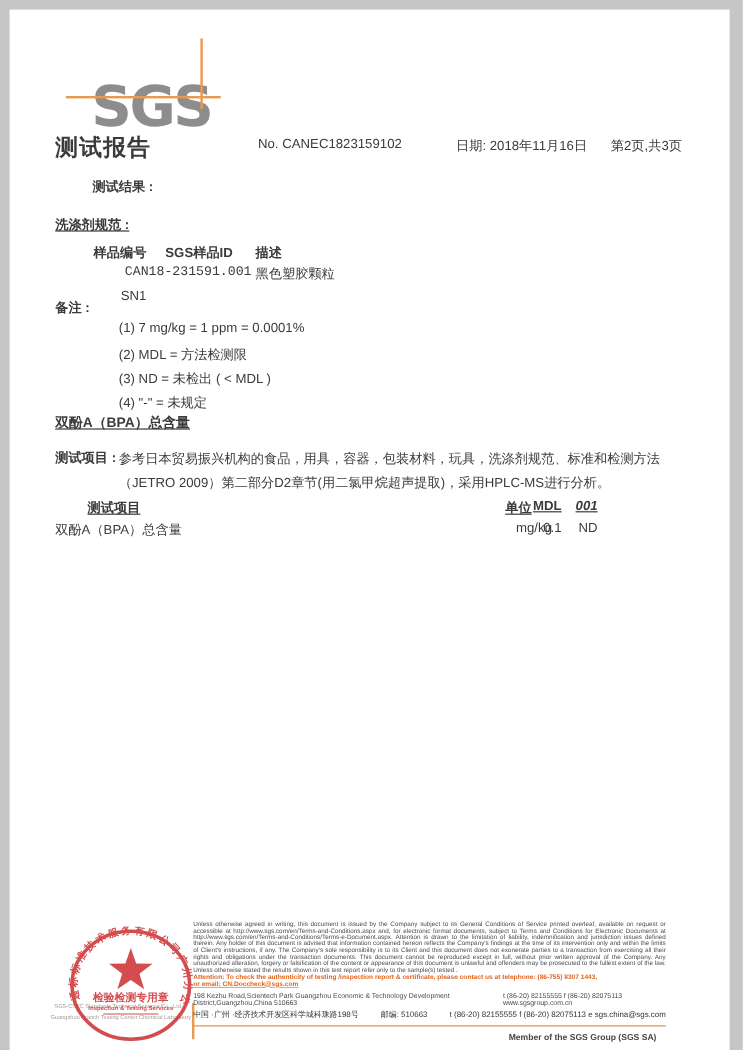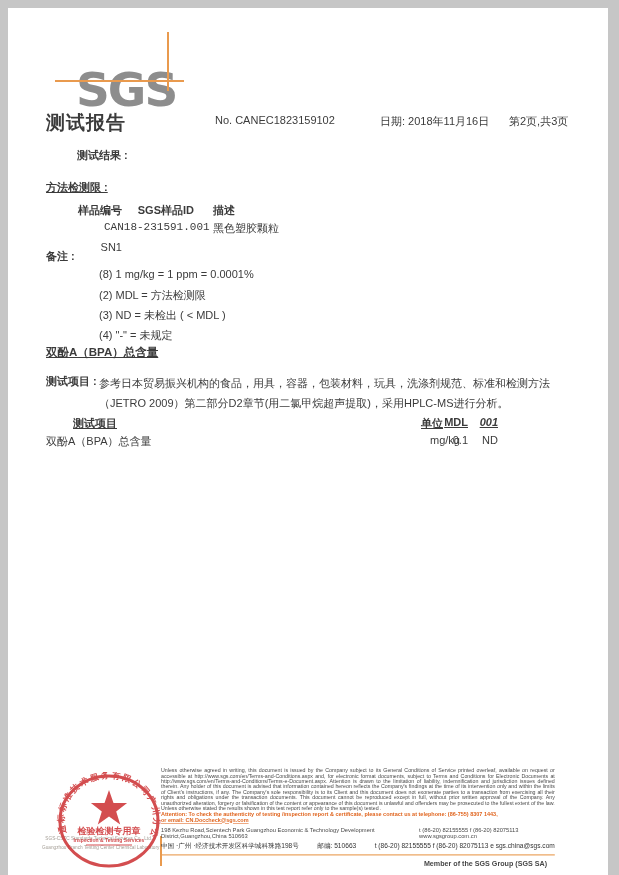--- a/index.html
+++ b/index.html
@@ -63,32 +63,32 @@
 <div class="abs orange" style="left:55px;top:80px;width:129px;height:2px;"></div>
 <div class="abs orange" style="left:167px;top:32px;width:2px;height:59px;"></div>
 
 <div class="abs title" style="left:46px;top:110px;">测试报告</div>
 <div class="abs h-meta" style="left:215px;top:114px;">No. CANEC1823159102</div>
 <div class="abs h-meta" style="left:380px;top:114px;">日期: 2018年11月16日</div>
 <div class="abs h-meta" style="left:509px;top:114px;">第2页,共3页</div>
 
 <div class="abs label" style="left:30px;top:148px;margin-left:47px;">测试结果 :</div>
 
-<div class="abs label u" style="left:46px;top:180px;">方法检测限 :</div>
+<div class="abs label u" style="left:46px;top:180px;">洗涤剂规范 :</div>
 
 <div class="abs body-txt b center" style="left:46px;top:203px;width:76px;">样品编号</div>
 <div class="abs body-txt b center" style="left:114px;top:203px;width:80px;">SGS样品ID</div>
 <div class="abs body-txt b" style="left:213px;top:203px;">描述</div>
 
 <div class="abs body-txt center" style="left:46px;top:221px;width:76px;margin-top:20px;">SN1</div>
 <div class="abs body-txt center" style="left:104px;top:221px;width:100px;font-family:Liberation Mono, monospace;">CAN18-231591.001</div>
 <div class="abs body-txt" style="left:213px;top:221px;">黑色塑胶颗粒</div>
 
 <div class="abs label" style="left:46px;top:249px;">备注 :</div>
-<div class="abs body-txt" style="left:99px;top:268px;">(8) 1 mg/kg = 1 ppm = 0.0001%</div>
+<div class="abs body-txt" style="left:99px;top:268px;">(1) 7 mg/kg = 1 ppm = 0.0001%</div>
 <div class="abs body-txt" style="left:99px;top:288px;">(2) MDL = 方法检测限</div>
 <div class="abs body-txt" style="left:99px;top:308px;">(3) ND = 未检出 ( &lt; MDL )</div>
 <div class="abs body-txt" style="left:99px;top:328px;">(4) "-" = 未规定</div>
 
 <div class="abs label u" style="left:46px;top:345px;font-size:11.5px;">双酚A（BPA）总含量</div>
 
 <div class="abs label" style="left:46px;top:374px;">测试项目 :</div>
 <div class="abs body-txt method" style="left:99px;top:374px;">参考日本贸易振兴机构的食品，用具，容器，包装材料，玩具，洗涤剂规范、标准和检测方法（JETRO 2009）第二部分D2章节(用二氯甲烷超声提取)，采用HPLC-MS进行分析。</div>
 
 <div class="abs body-txt b u" style="left:62px;top:416px;margin-left:11px;">测试项目</div>

